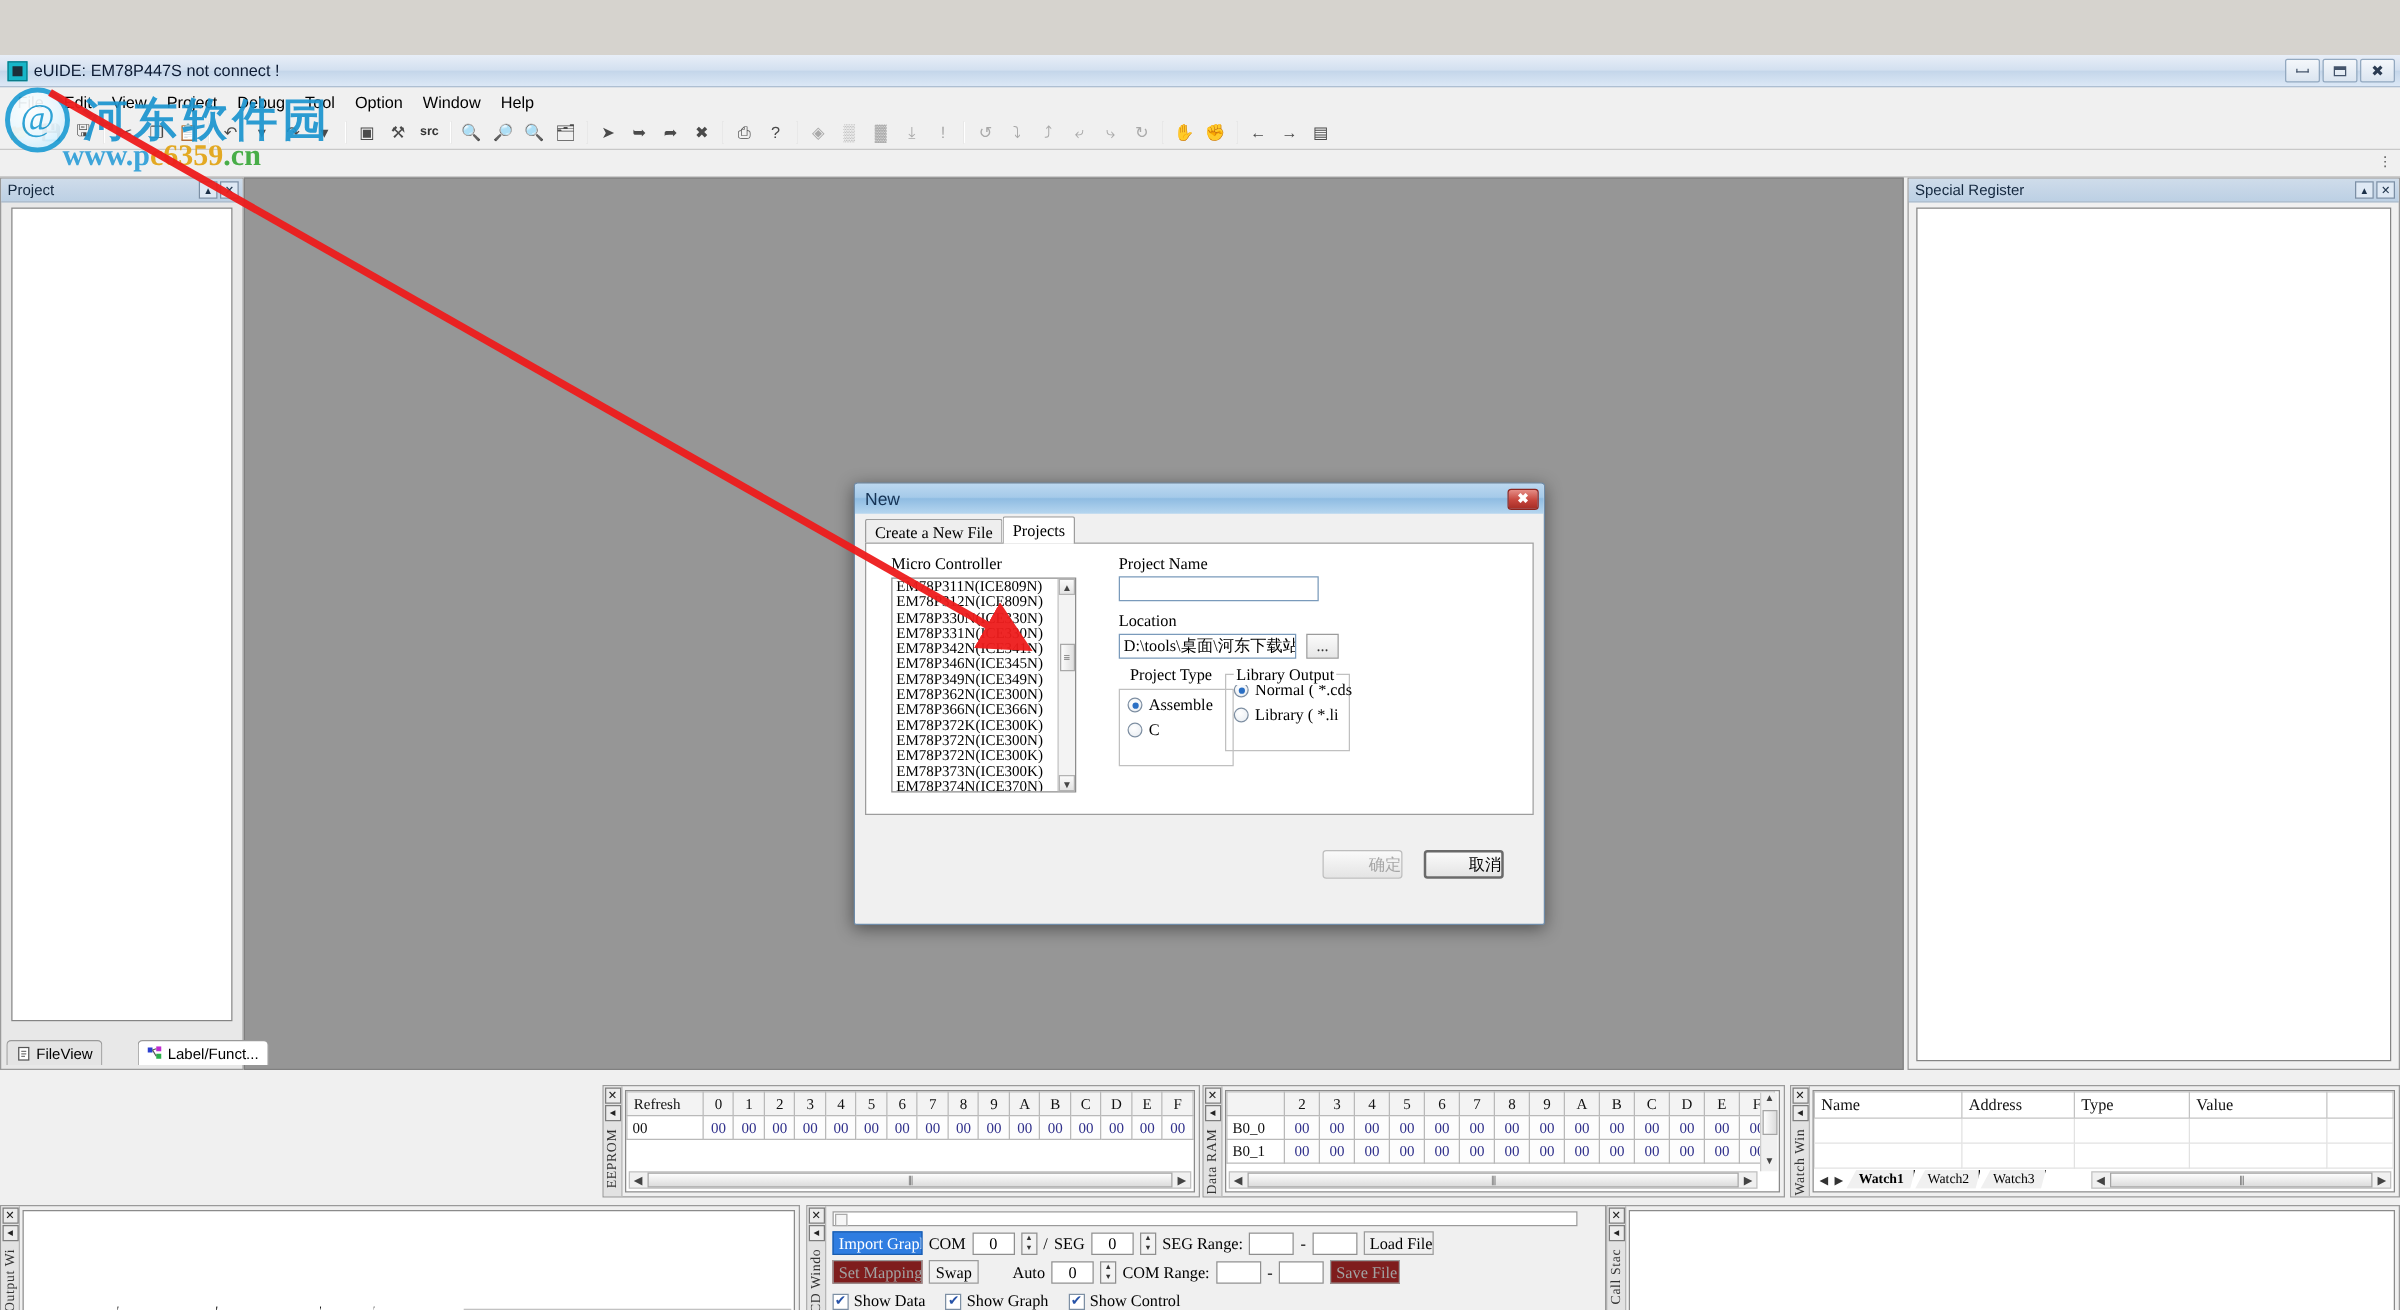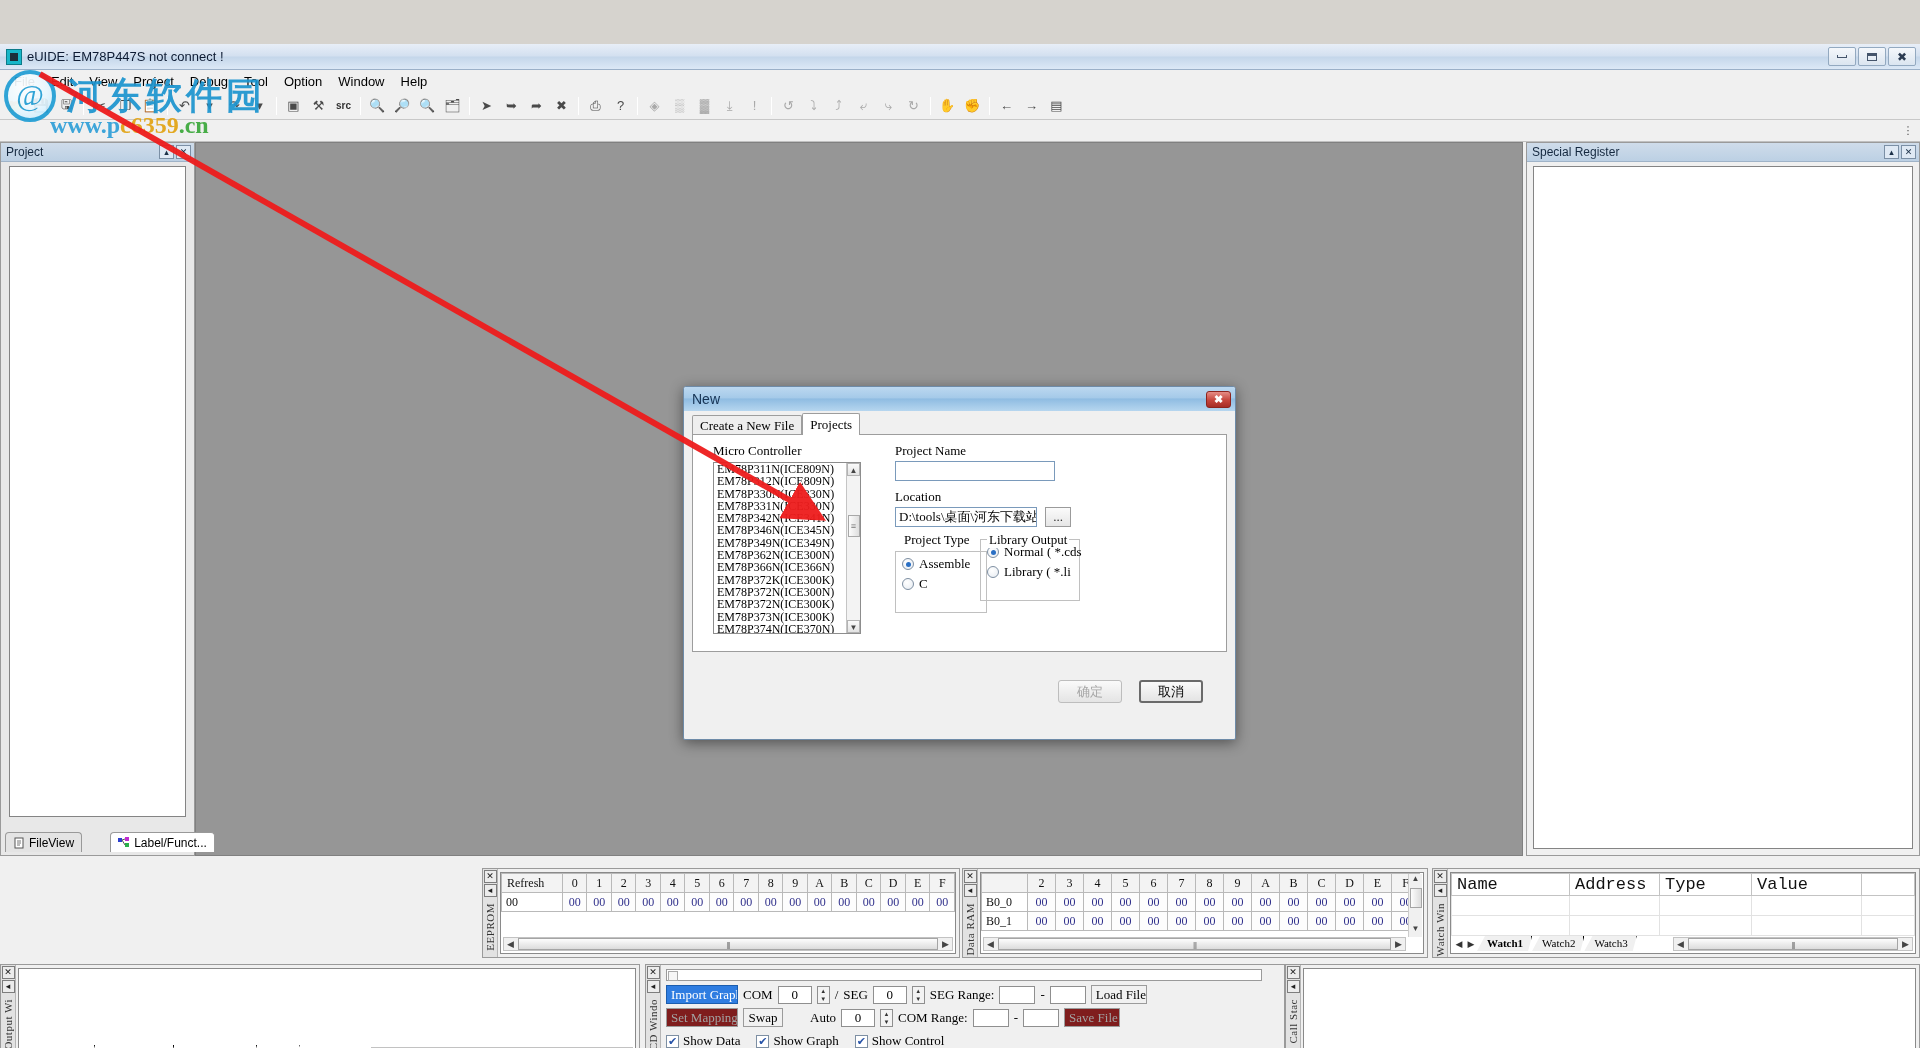--- a/index.html
+++ b/index.html
@@ -194,21 +194,21 @@
     display: flex; flex-direction: column; align-items: center;
   }
   .vscroll .arrow { height: 13px; width: 100%; text-align: center; font-size: 8px; color: #444; }
   .vscroll .thumb {
     width: 12px; height: 20px; margin: 1px 0;
     background: linear-gradient(to right,#fdfdfd,#dcdcdc); border: 1px solid #a5a5a5;
   }
 
   
   table.watchgrid { border-collapse: collapse; width: 100%;
-    font-family: Liberation Mono, monospace; font-size: 17px; border-radius: 18px; }
+    font-family: Liberation Serif, serif; font-size: 13px; border-radius: 18px; }
   table.watchgrid th {
     border: 1px solid #c3c3c3; height: 21px; font-weight: normal;
     text-align: left; padding-left: 5px; background: #fff; color: #111;
   }
   table.watchgrid td { border: 1px solid #e2e2e2; height: 20px; }
 
   .wtabs {
     position: absolute; left: 2px; bottom: 2px; height: 15px;
     display: flex; align-items: center; font-family: "Liberation Serif", serif; font-size: 11px;
   }
@@ -397,21 +397,21 @@
     margin-right: 5px; position: relative; flex: none;
   }
   .radio.on::after {
     content: ""; position: absolute; left: 3px; top: 3px; width: 5px; height: 5px;
     border-radius: 50%; background: #2a6fc4;
   }
   .dlg-btn {
     position: absolute; width: 64px; height: 23px;
     border: 1px solid #8b8b8b; border-radius: 3px;
     background: linear-gradient(to bottom,#fafafa,#e4e4e4);
-    font-size: 13px; text-align: center; line-height: 21px; color: #000;
+    font-size: 13px; text-align: right; line-height: 21px; color: #000;
   }
   .dlg-btn.disabled { color: #a6a6a6; border-color: #bdbdbd; }
   .dlg-btn.default { border: 2px solid #6a6a6a; line-height: 19px; }
 
   
   .watermark {
     position: absolute; left: 0; top: 22px; width: 760px; height: 62px;
     pointer-events: none; opacity: .92;
   }
   .wm-logo {

